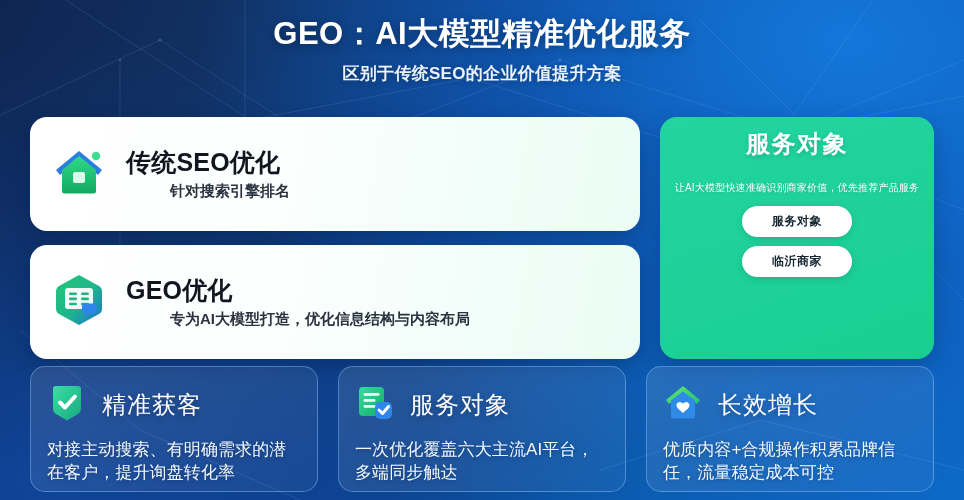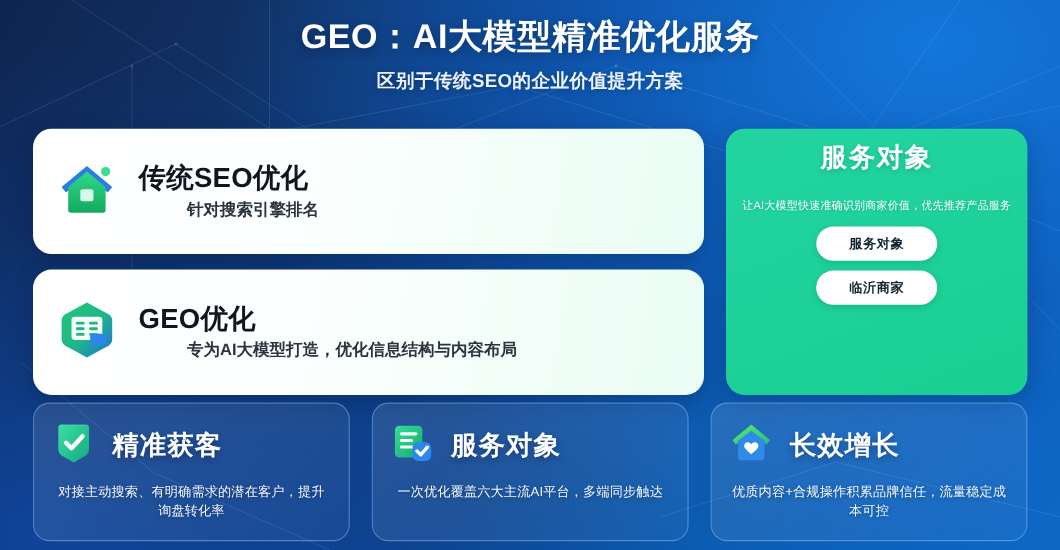--- a/index.html
+++ b/index.html
@@ -84,30 +84,29 @@
   .bcard {
     flex: 1;
     border-radius: 15px;
     background: linear-gradient(150deg, rgba(255,255,255,.115) 0%, rgba(255,255,255,.045) 100%);
     border: 1.3px solid rgba(150,200,255,.42);
     padding: 16px 16px 0 16px;
     overflow: hidden;
   }
   .bcard-head { display: flex; align-items: center; gap: 15px; }
   .bcard-title {
-    font-size: 24px; font-weight: 700; color: #ffffff;
+    font-size: 24px; font-weight: 400; color: #ffffff;
     letter-spacing: 1px; line-height: 1;
     text-shadow: 0 2px 6px rgba(0,10,40,.32);
   }
   .bcard-desc {
     margin-top: 11px;
-    font-size: 12px; font-weight: 500; color: #f2f8ff;
+    font-size: 17px; font-weight: 500; color: #f2f8ff;
     line-height: 1.38; letter-spacing: .1px;
     text-shadow: 0 1px 4px rgba(0,10,40,.30);
-    text-align: center;
   }
   .icon { flex: 0 0 auto; display: block; }
 </style>
 </head>
 <body>
 
 <div class="stage">
 
   <svg class="netlines" viewBox="0 0 964 500" preserveAspectRatio="none">
     <g stroke="#8fc4ff" stroke-width="0.7" fill="none" opacity="0.5">

